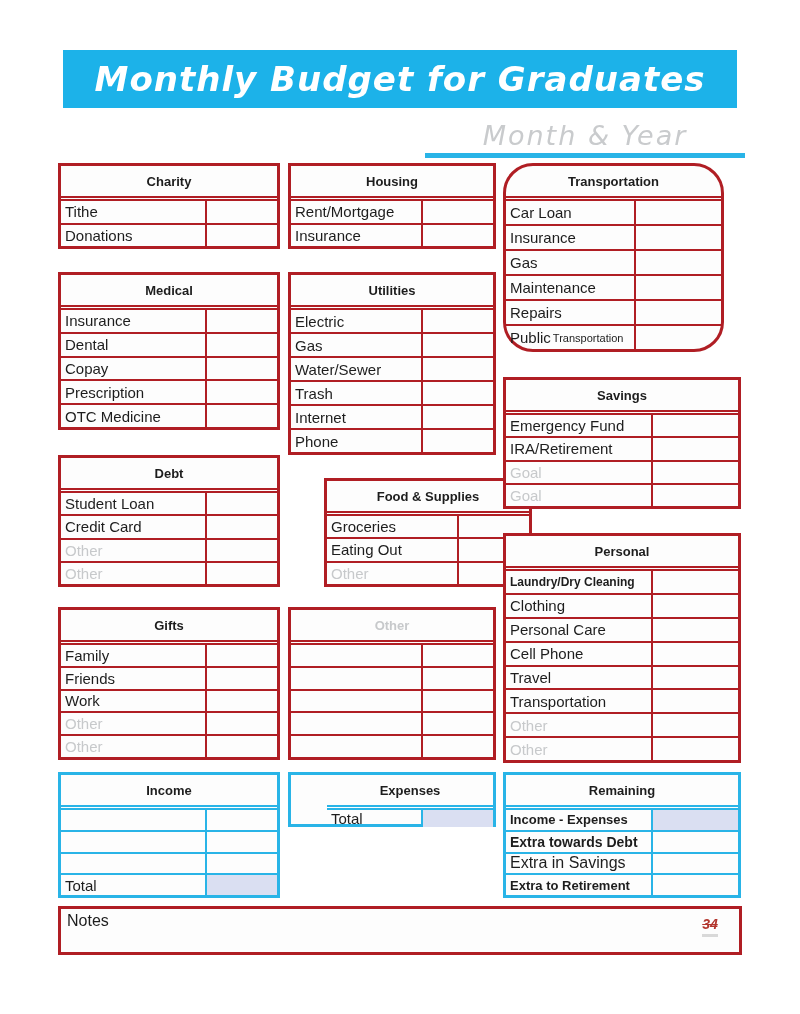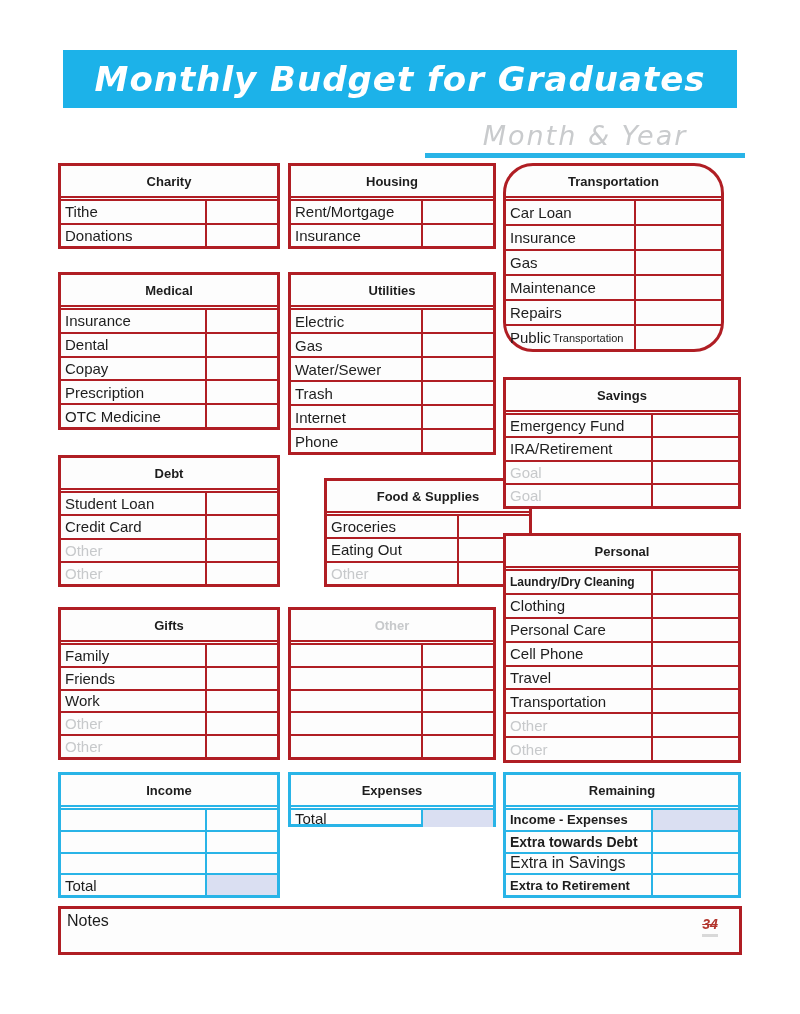--- a/index.html
+++ b/index.html
@@ -358,21 +358,21 @@
           <div class="lbl"></div>
           <div class="amt"></div>
         </div>
       <div class="row">
           <div class="lbl">Total</div>
           <div class="amt shade"></div>
         </div>
     </div>
   </div>
 
-  <div class="tbl blue" style="left:288px;top:772px;width:208px;height:55px;">
+  <div class="tbl blue" style="left:288px;top:772px;width:208px;height:55px;padding-left:36px;">
     <div class="hdr">Expenses</div>
     <div class="rows">
       <div class="row">
           <div class="lbl">Total</div>
           <div class="amt shade"></div>
         </div>
     </div>
   </div>
 
   <div class="tbl blue amt-wide" style="left:503px;top:772px;width:238px;height:126px;">

